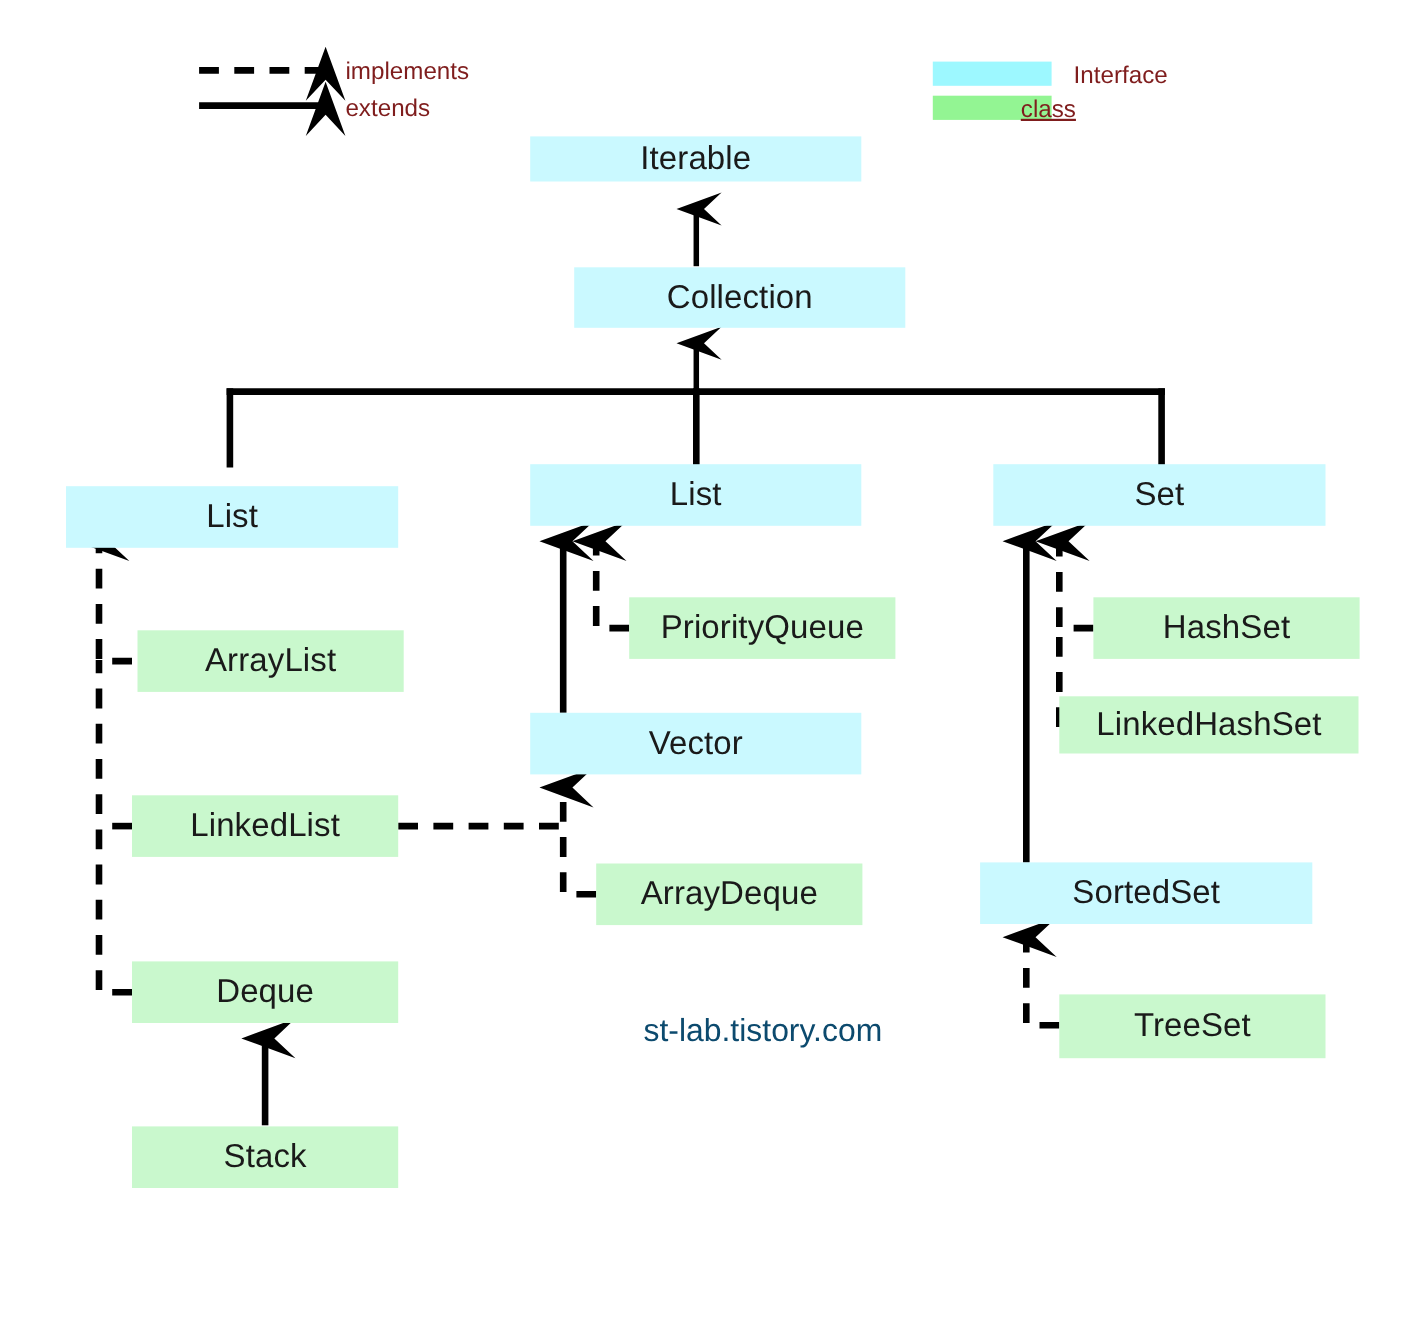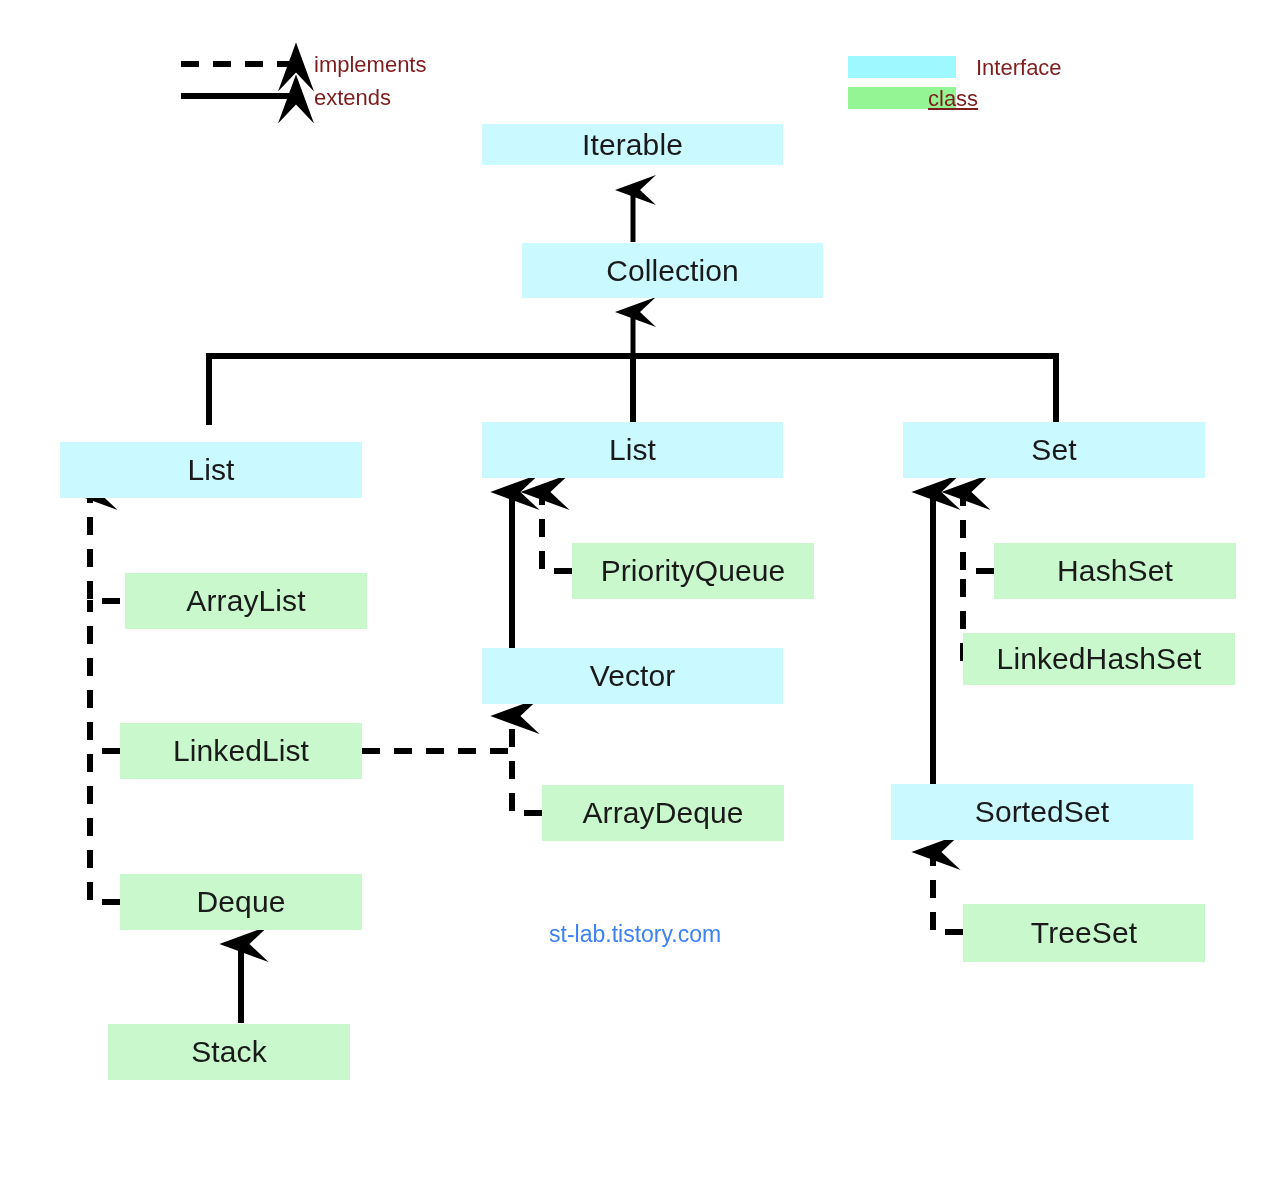--- a/index.html
+++ b/index.html
@@ -48,23 +48,24 @@
     white-space: nowrap;
   }
   .legend-swatch {
     position: absolute;
   }
   .legend-swatch.iface { background: #9df8ff; }
   .legend-swatch.klass { background: #93f593; }
 
   .watermark {
     position: absolute;
-    font-size: 23px;
-    color: #3b82f6;
+    font-size: 29px;
+    color: #0c4a6e;
     white-space: nowrap;
+    margin-left: 36px;
   }
 </style>
 </head>
 <body>
 
 <div id="canvas">
 
   <svg id="edge-layer" viewBox="0 0 1280 1204" width="1280" height="1204" xmlns="http://www.w3.org/2000/svg">
     <defs>
       <marker id="arrowhead" markerWidth="16" markerHeight="16" refX="3.2" refY="5" orient="auto" markerUnits="strokeWidth">
@@ -148,21 +149,21 @@
   <div class="node iface" style="left:482px; top:124px; width:301px; height:41px;">Iterable</div>
   <div class="node iface" style="left:482px; top:243px; width:301px; height:55px;margin-left:40px;">Collection</div>
 
   <div class="node iface" style="left:60px; top:442px; width:302px; height:56px;">List</div>
   <div class="node iface" style="left:482px; top:422px; width:301px; height:56px;">List</div>
   <div class="node iface" style="left:903px; top:422px; width:302px; height:56px;">Set</div>
 
   <div class="node klass" style="left:125px; top:573px; width:242px; height:56px;">ArrayList</div>
   <div class="node klass" style="left:120px; top:723px; width:242px; height:56px;">LinkedList</div>
   <div class="node klass" style="left:120px; top:874px; width:242px; height:56px;">Deque</div>
-  <div class="node klass" style="left:108px; top:1024px; width:242px; height:56px;">Stack</div>
+  <div class="node klass" style="left:120px; top:1024px; width:242px; height:56px;">Stack</div>
 
   <div class="node klass" style="left:572px; top:543px; width:242px; height:56px;">PriorityQueue</div>
   <div class="node iface" style="left:482px; top:648px; width:301px; height:56px;">Vector</div>
   <div class="node klass" style="left:542px; top:785px; width:242px; height:56px;">ArrayDeque</div>
 
   <div class="node klass" style="left:994px; top:543px; width:242px; height:56px;">HashSet</div>
   <div class="node klass" style="left:963px; top:633px; width:272px; height:52px;">LinkedHashSet</div>
   <div class="node iface" style="left:891px; top:784px; width:302px; height:56px;">SortedSet</div>
   <div class="node klass" style="left:963px; top:904px; width:242px; height:58px;">TreeSet</div>
 

